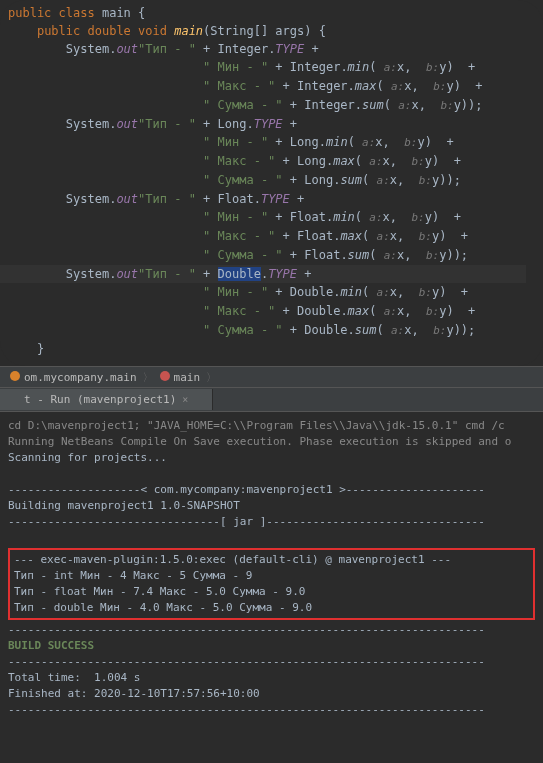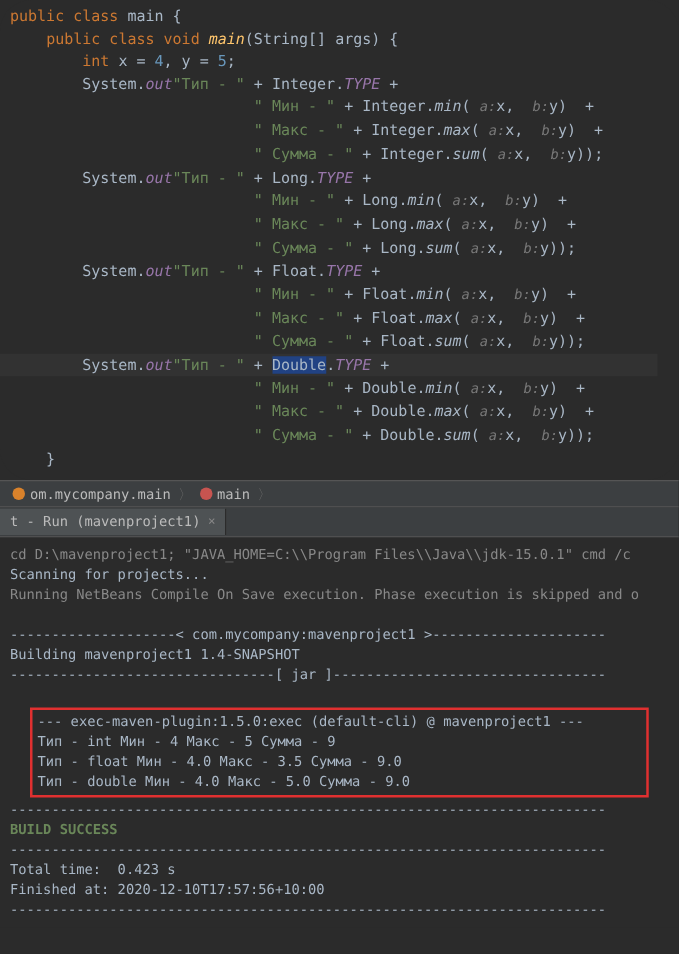--- a/index.html
+++ b/index.html
@@ -42,21 +42,21 @@
     border-bottom: 1px solid #555;
     display: flex;
     align-items: center;
     height: 22px;
     font-size: 11px;
     color: #bbb;
     padding: 0 4px;
   }
   .bc-item {
     display: flex;
-    align-items: center;
+    align-items: flex-start;
     gap: 4px;
     padding: 0 6px;
   }
   .bc-sep { color: #666; }
   .bc-icon-orange {
     display: inline-block;
     width: 10px; height: 10px;
     background: #d9822b;
     border-radius: 50%;
     position: relative;
@@ -72,21 +72,21 @@
     background: #3c3f41;
     display: flex;
     align-items: center;
     height: 24px;
     border-bottom: 1px solid #555;
   }
   .tab {
     background: #4e5254;
     color: #bbb;
     font-size: 11px;
-    padding: 4px 8px;
+    padding: 4px 24px;
     display: flex;
     align-items: center;
     gap: 6px;
     border-right: 1px solid #2b2b2b;
   }
   .tab-close {
     color: #888;
     font-size: 10px;
     cursor: pointer;
   }
@@ -102,30 +102,29 @@
     font-family: inherit;
     white-space: pre;
   }
   .c-gray { color: #888; }
   .c-success { color: #6a8759; font-weight: bold; margin-top: 44px; }
   .c-line { color: #a9b7c6; }
 
   .red-box {
     border: 2px solid #e03030;
     padding: 2px 4px;
-    margin: 2px 16px;
+    margin: 2px 0;
   }
 </style>
 </head>
 <body>
 
 <div class="editor">
 <div class="code-line"><span class="kw-orange">public class</span><span class="plain"> </span><span class="plain">main</span><span class="plain"> {</span></div>
-<div class="code-line">    <span class="kw-orange">public class void</span><span class="plain"> </span><span class="yellow-method">main</span><span class="plain">(String[] args) {</span></div>
-<div class="code-line">        <span class="kw-orange">int</span><span class="plain"> x = </span><span class="number">4</span><span class="plain">, y = </span><span class="number">5</span><span class="plain">;</span></div>
+<div class="code-line">    <span class="kw-orange">public double void</span><span class="plain"> </span><span class="yellow-method">main</span><span class="plain">(String[] args) {</span></div>
 
 <div class="code-line">        <span class="plain">System.</span><span class="kw-purple">out</span><span class="plain"></span><span class="string">"Тип - "</span><span class="plain"> + </span><span class="plain">Integer</span><span class="plain">.</span><span class="kw-purple">TYPE</span><span class="plain"> + </span></div>
 <div class="code-line">                           <span class="string">" Мин - "</span><span class="plain"> + </span><span class="plain">Integer</span><span class="plain">.</span><span class="method-italic">min</span><span class="plain">( </span><span class="param-label">a:</span><span class="plain">x</span><span class="plain">,  </span><span class="param-label">b:</span><span class="plain">y</span><span class="plain">)  +</span></div>
 <div class="code-line">                           <span class="string">" Макс - "</span><span class="plain"> + </span><span class="plain">Integer</span><span class="plain">.</span><span class="method-italic">max</span><span class="plain">( </span><span class="param-label">a:</span><span class="plain">x</span><span class="plain">,  </span><span class="param-label">b:</span><span class="plain">y</span><span class="plain">)  +</span></div>
 <div class="code-line">                           <span class="string">" Сумма - "</span><span class="plain"> + </span><span class="plain">Integer</span><span class="plain">.</span><span class="method-italic">sum</span><span class="plain">( </span><span class="param-label">a:</span><span class="plain">x</span><span class="plain">,  </span><span class="param-label">b:</span><span class="plain">y</span><span class="plain">));</span></div>
 
 <div class="code-line">        <span class="plain">System.</span><span class="kw-purple">out</span><span class="plain"></span><span class="string">"Тип - "</span><span class="plain"> + </span><span class="plain">Long</span><span class="plain">.</span><span class="kw-purple">TYPE</span><span class="plain"> + </span></div>
 <div class="code-line">                           <span class="string">" Мин - "</span><span class="plain"> + </span><span class="plain">Long</span><span class="plain">.</span><span class="method-italic">min</span><span class="plain">( </span><span class="param-label">a:</span><span class="plain">x</span><span class="plain">,  </span><span class="param-label">b:</span><span class="plain">y</span><span class="plain">)  +</span></div>
 <div class="code-line">                           <span class="string">" Макс - "</span><span class="plain"> + </span><span class="plain">Long</span><span class="plain">.</span><span class="method-italic">max</span><span class="plain">( </span><span class="param-label">a:</span><span class="plain">x</span><span class="plain">,  </span><span class="param-label">b:</span><span class="plain">y</span><span class="plain">)  +</span></div>
 <div class="code-line">                           <span class="string">" Сумма - "</span><span class="plain"> + </span><span class="plain">Long</span><span class="plain">.</span><span class="method-italic">sum</span><span class="plain">( </span><span class="param-label">a:</span><span class="plain">x</span><span class="plain">,  </span><span class="param-label">b:</span><span class="plain">y</span><span class="plain">));</span></div>
@@ -157,32 +156,32 @@
 
 <div class="tab-bar">
   <div class="tab">
     <span><span>t - Run (</span><span>mavenproject1</span><span>)</span></span>
     <span class="tab-close">×</span>
   </div>
 </div>
 
 <div class="console">
 <pre><span class="c-gray">cd D:\mavenproject1; "JAVA_HOME=C:\\Program Files\\Java\\jdk-15.0.1" cmd /c</span></pre>
+<pre><span class="c-gray">Running NetBeans Compile On Save execution. Phase execution is skipped and o</span></pre>
 <pre><span class="c-line">Scanning for projects...</span></pre>
-<pre><span class="c-gray">Running NetBeans Compile On Save execution. Phase execution is skipped and o</span></pre>
 <pre> </pre>
 <pre><span class="c-line">--------------------&lt; com.mycompany:mavenproject1 &gt;---------------------</span></pre>
-<pre><span class="c-line">Building mavenproject1 1.4-SNAPSHOT</span></pre>
+<pre><span class="c-line">Building mavenproject1 1.0-SNAPSHOT</span></pre>
 <pre><span class="c-line">--------------------------------[ jar ]---------------------------------</span></pre>
 <pre> </pre>
 <div class="red-box">
 <pre><span class="c-line">--- exec-maven-plugin:1.5.0:exec (default-cli) @ mavenproject1 ---</span></pre>
 <pre><span class="c-line">Тип - int Мин - 4 Макс - 5 Сумма - 9</span></pre>
-<pre><span class="c-line">Тип - float Мин - 4.0 Макс - 3.5 Сумма - 9.0</span></pre>
+<pre><span class="c-line">Тип - float Мин - 7.4 Макс - 5.0 Сумма - 9.0</span></pre>
 <pre><span class="c-line">Тип - double Мин - 4.0 Макс - 5.0 Сумма - 9.0</span></pre>
 </div>
 <pre><span class="c-line">------------------------------------------------------------------------</span></pre>
 <pre><span class="c-success">BUILD SUCCESS</span></pre>
 <pre><span class="c-line">------------------------------------------------------------------------</span></pre>
-<pre><span class="c-line">Total time:  0.423 s</span></pre>
+<pre><span class="c-line">Total time:  1.004 s</span></pre>
 <pre><span class="c-line">Finished at: 2020-12-10T17:57:56+10:00</span></pre>
 <pre><span class="c-line">------------------------------------------------------------------------</span></pre>
 </div>
 
 </body></html>

